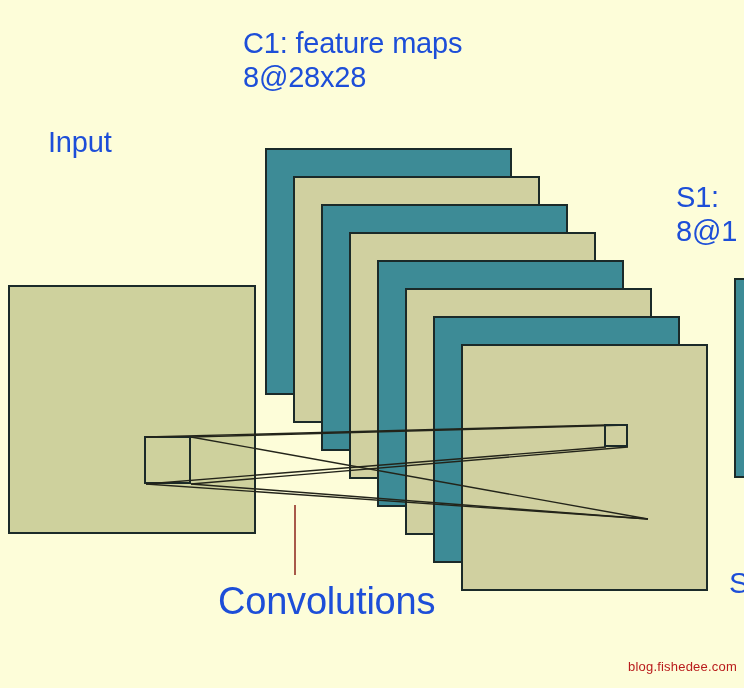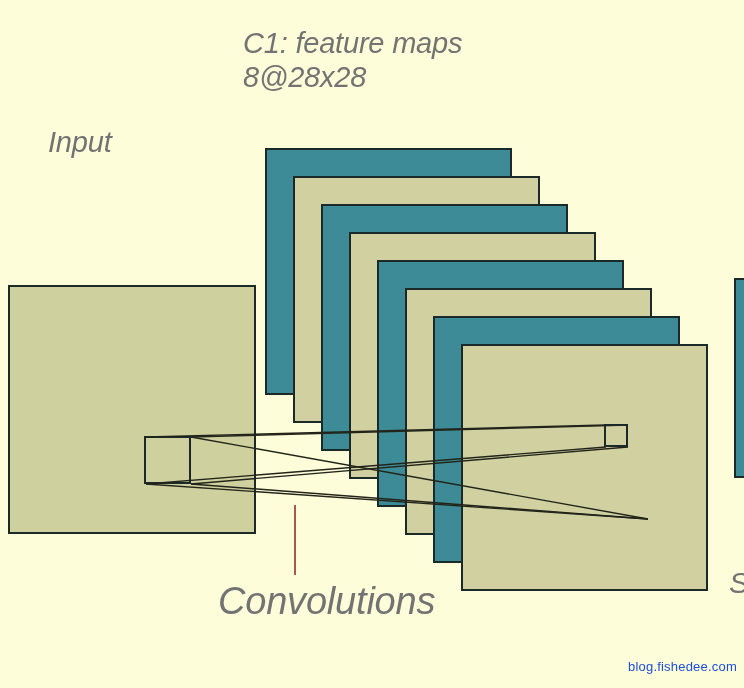--- a/index.html
+++ b/index.html
@@ -11,26 +11,25 @@
     position: relative;
     width: 744px;
     height: 688px;
     background: #fdfdd9;
     overflow: hidden;
     font-family: "Liberation Sans", sans-serif;
     -webkit-font-smoothing: antialiased;
   }
   .label {
     position: absolute;
-    color: #737373;
+    color: #1d4ed8;
     font-size: 29px;
     line-height: 34px;
     white-space: pre;
     letter-spacing: -0.2px;
-    font-style: italic;
   }
   #label-c1 { left: 243px; top: 26px; }
   #label-input { left: 48px; top: 125px; }
   #label-s1 { left: 676px; top: 180px; }
   #label-conv { left: 218px; top: 584px; font-size: 38px; }
   #label-s2-partial {
     left: 729px; top: 566px; font-size: 30px;
   }
   .card {
     position: absolute;
@@ -58,21 +57,21 @@
   #pointer-line {
     position: absolute;
     left: 294px; top: 505px;
     width: 2px; height: 70px;
     background: #a8594a;
   }
   #watermark {
     position: absolute;
     left: 628px; top: 659px;
     font-size: 13px;
-    color: #1d4ed8;
+    color: #b91c1c;
     letter-spacing: 0.2px;
     white-space: pre;
   }
   #proj-lines {
     position: absolute;
     left: 0; top: 0;
     width: 744px; height: 688px;
     pointer-events: none;
   }
   .stack { position: absolute; left: 0; top: 0; width: 744px; height: 688px; }
@@ -106,16 +105,17 @@
       <path d="M 191 484 L 628 447"></path>
       <path d="M 191 437 L 648 519"></path>
       <path d="M 191 484 L 648 519"></path>
       <path d="M 146 484 L 648 519"></path>
     </g>
   </svg>
     <div class="rf-box" id="rf-front"></div>
     <div id="pointer-line"></div>
     <div class="label" id="label-input"><span>Input</span><br></div>
     <div class="label" id="label-c1"><span>C1: feature maps</span><br><span>8@28x28</span></div>
+    <div class="label" id="label-s1"><span>S1: </span><br><span>8@1</span></div>
     <div class="label" id="label-conv">Convolutions</div>
     <div class="label" id="label-s2-partial">S</div>
     <div id="watermark">blog.fishedee.com</div>
   </div>
 
 </body></html>

